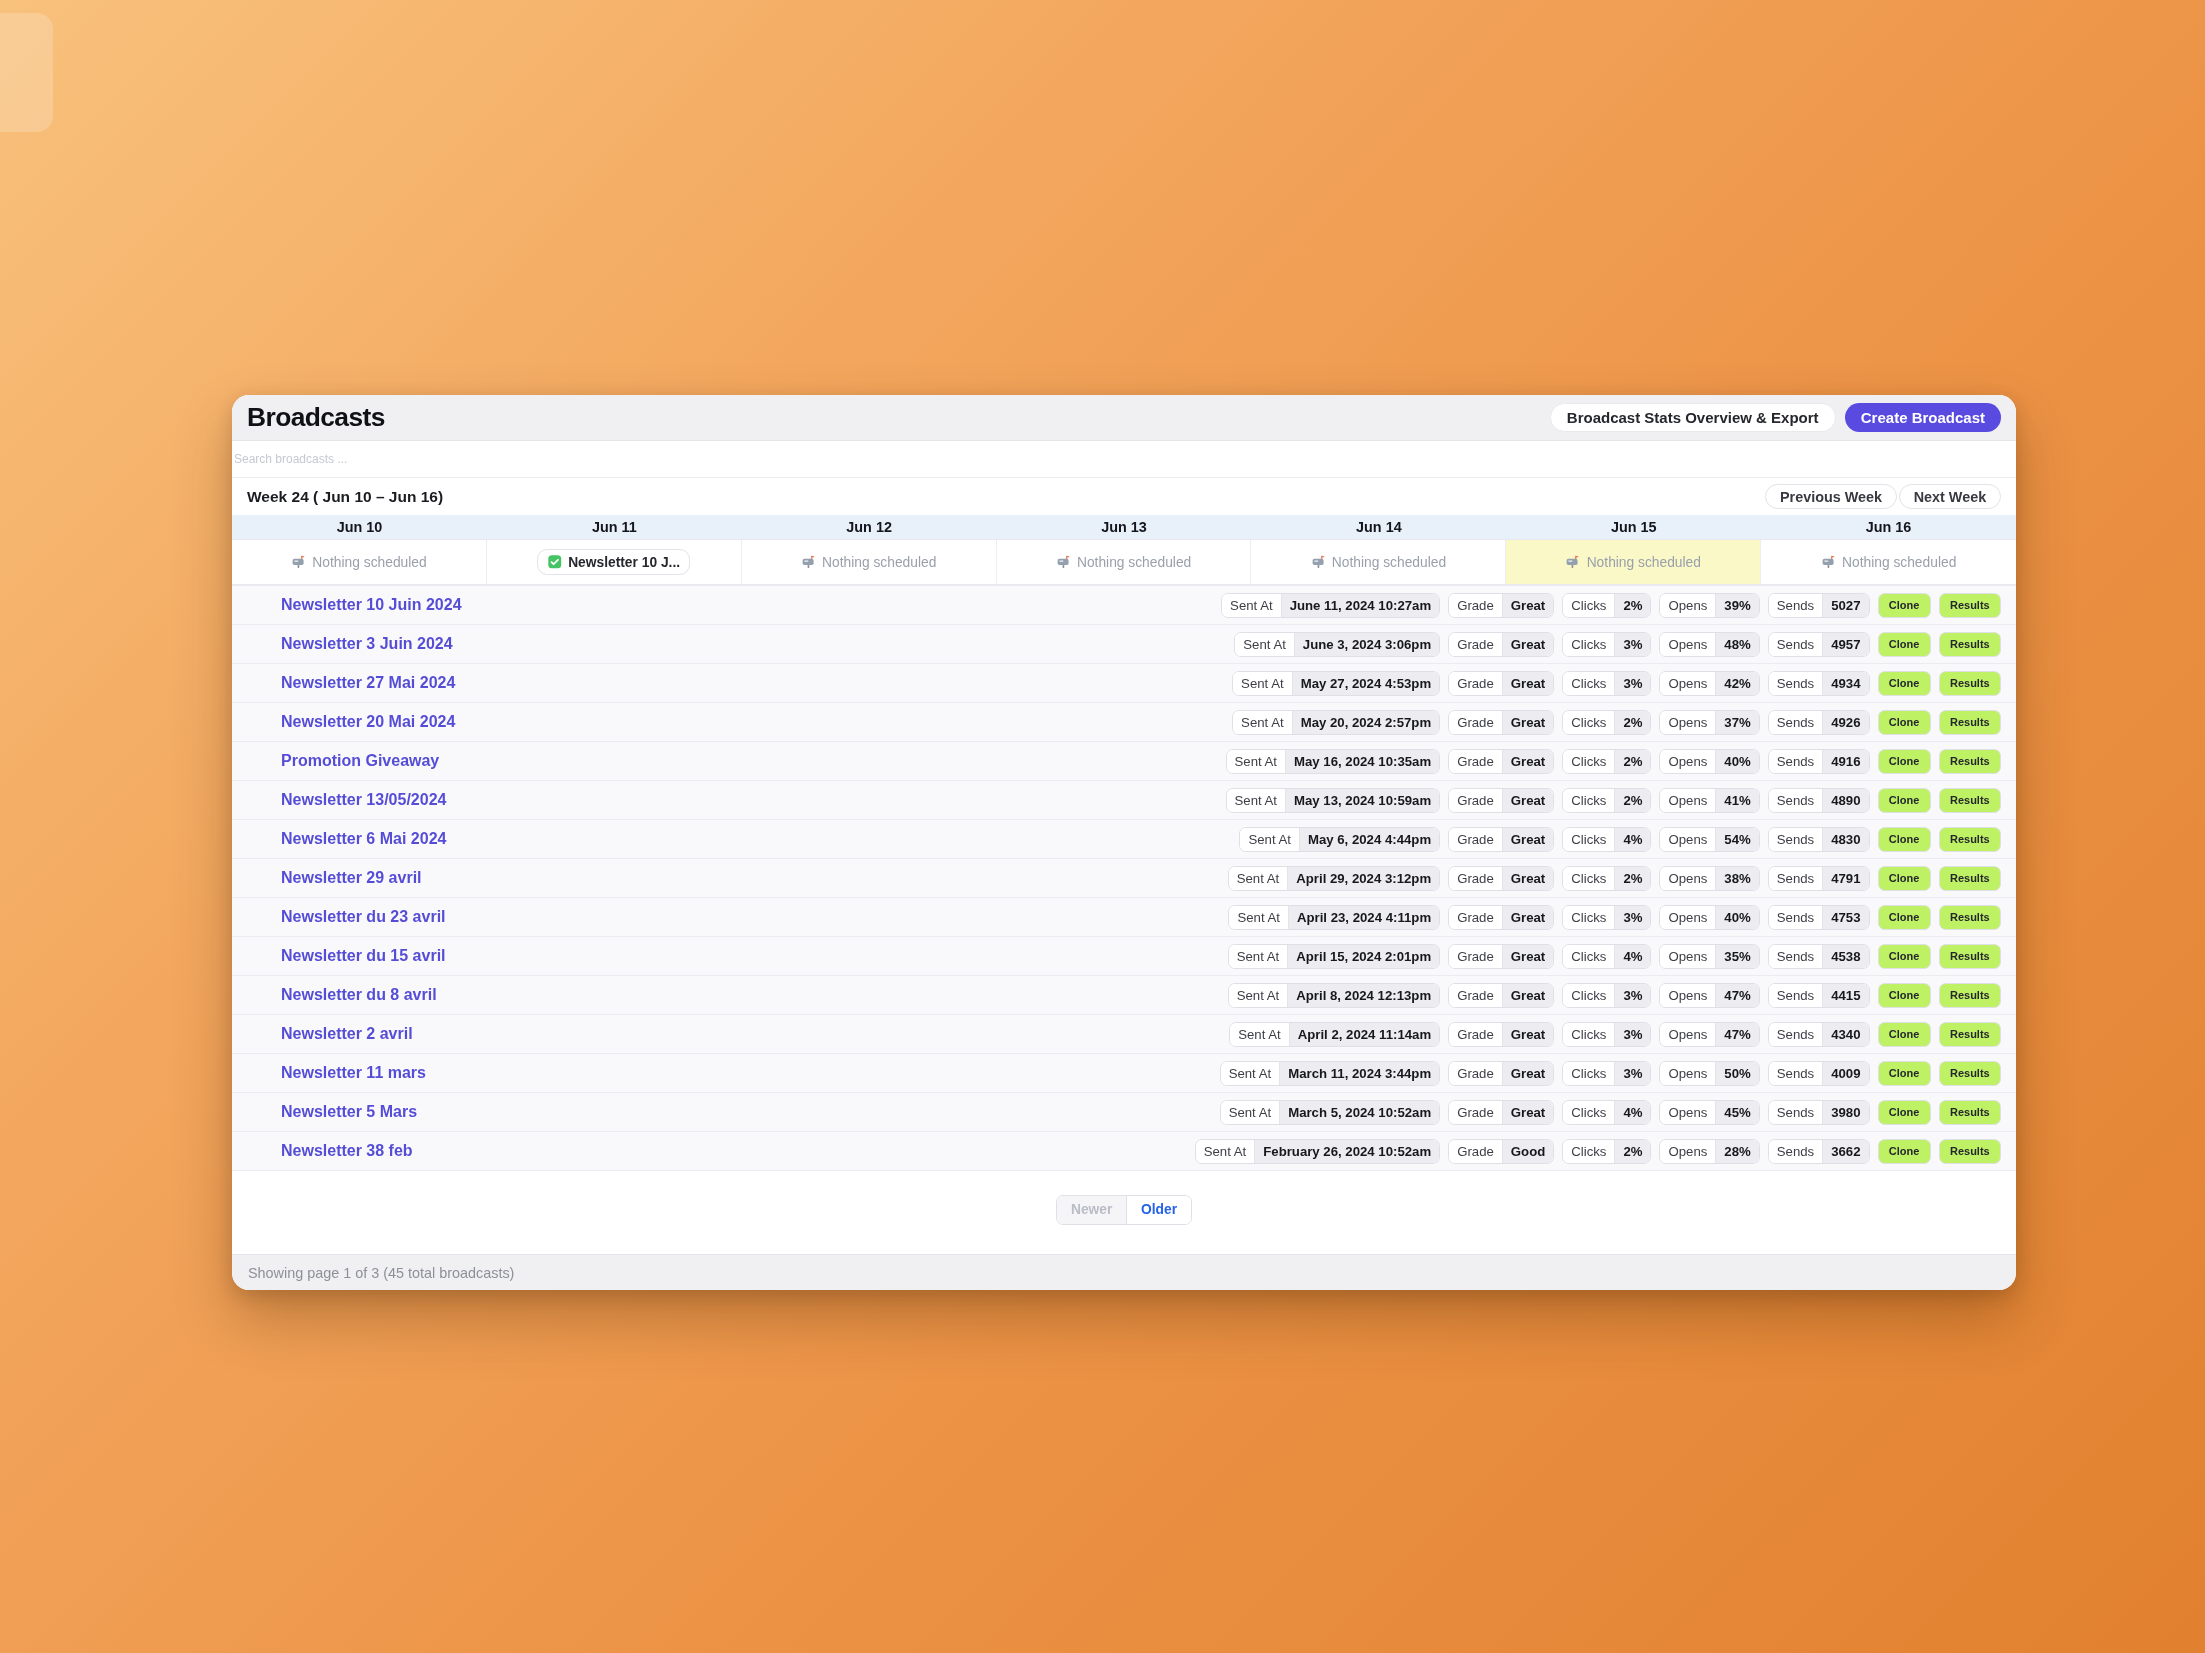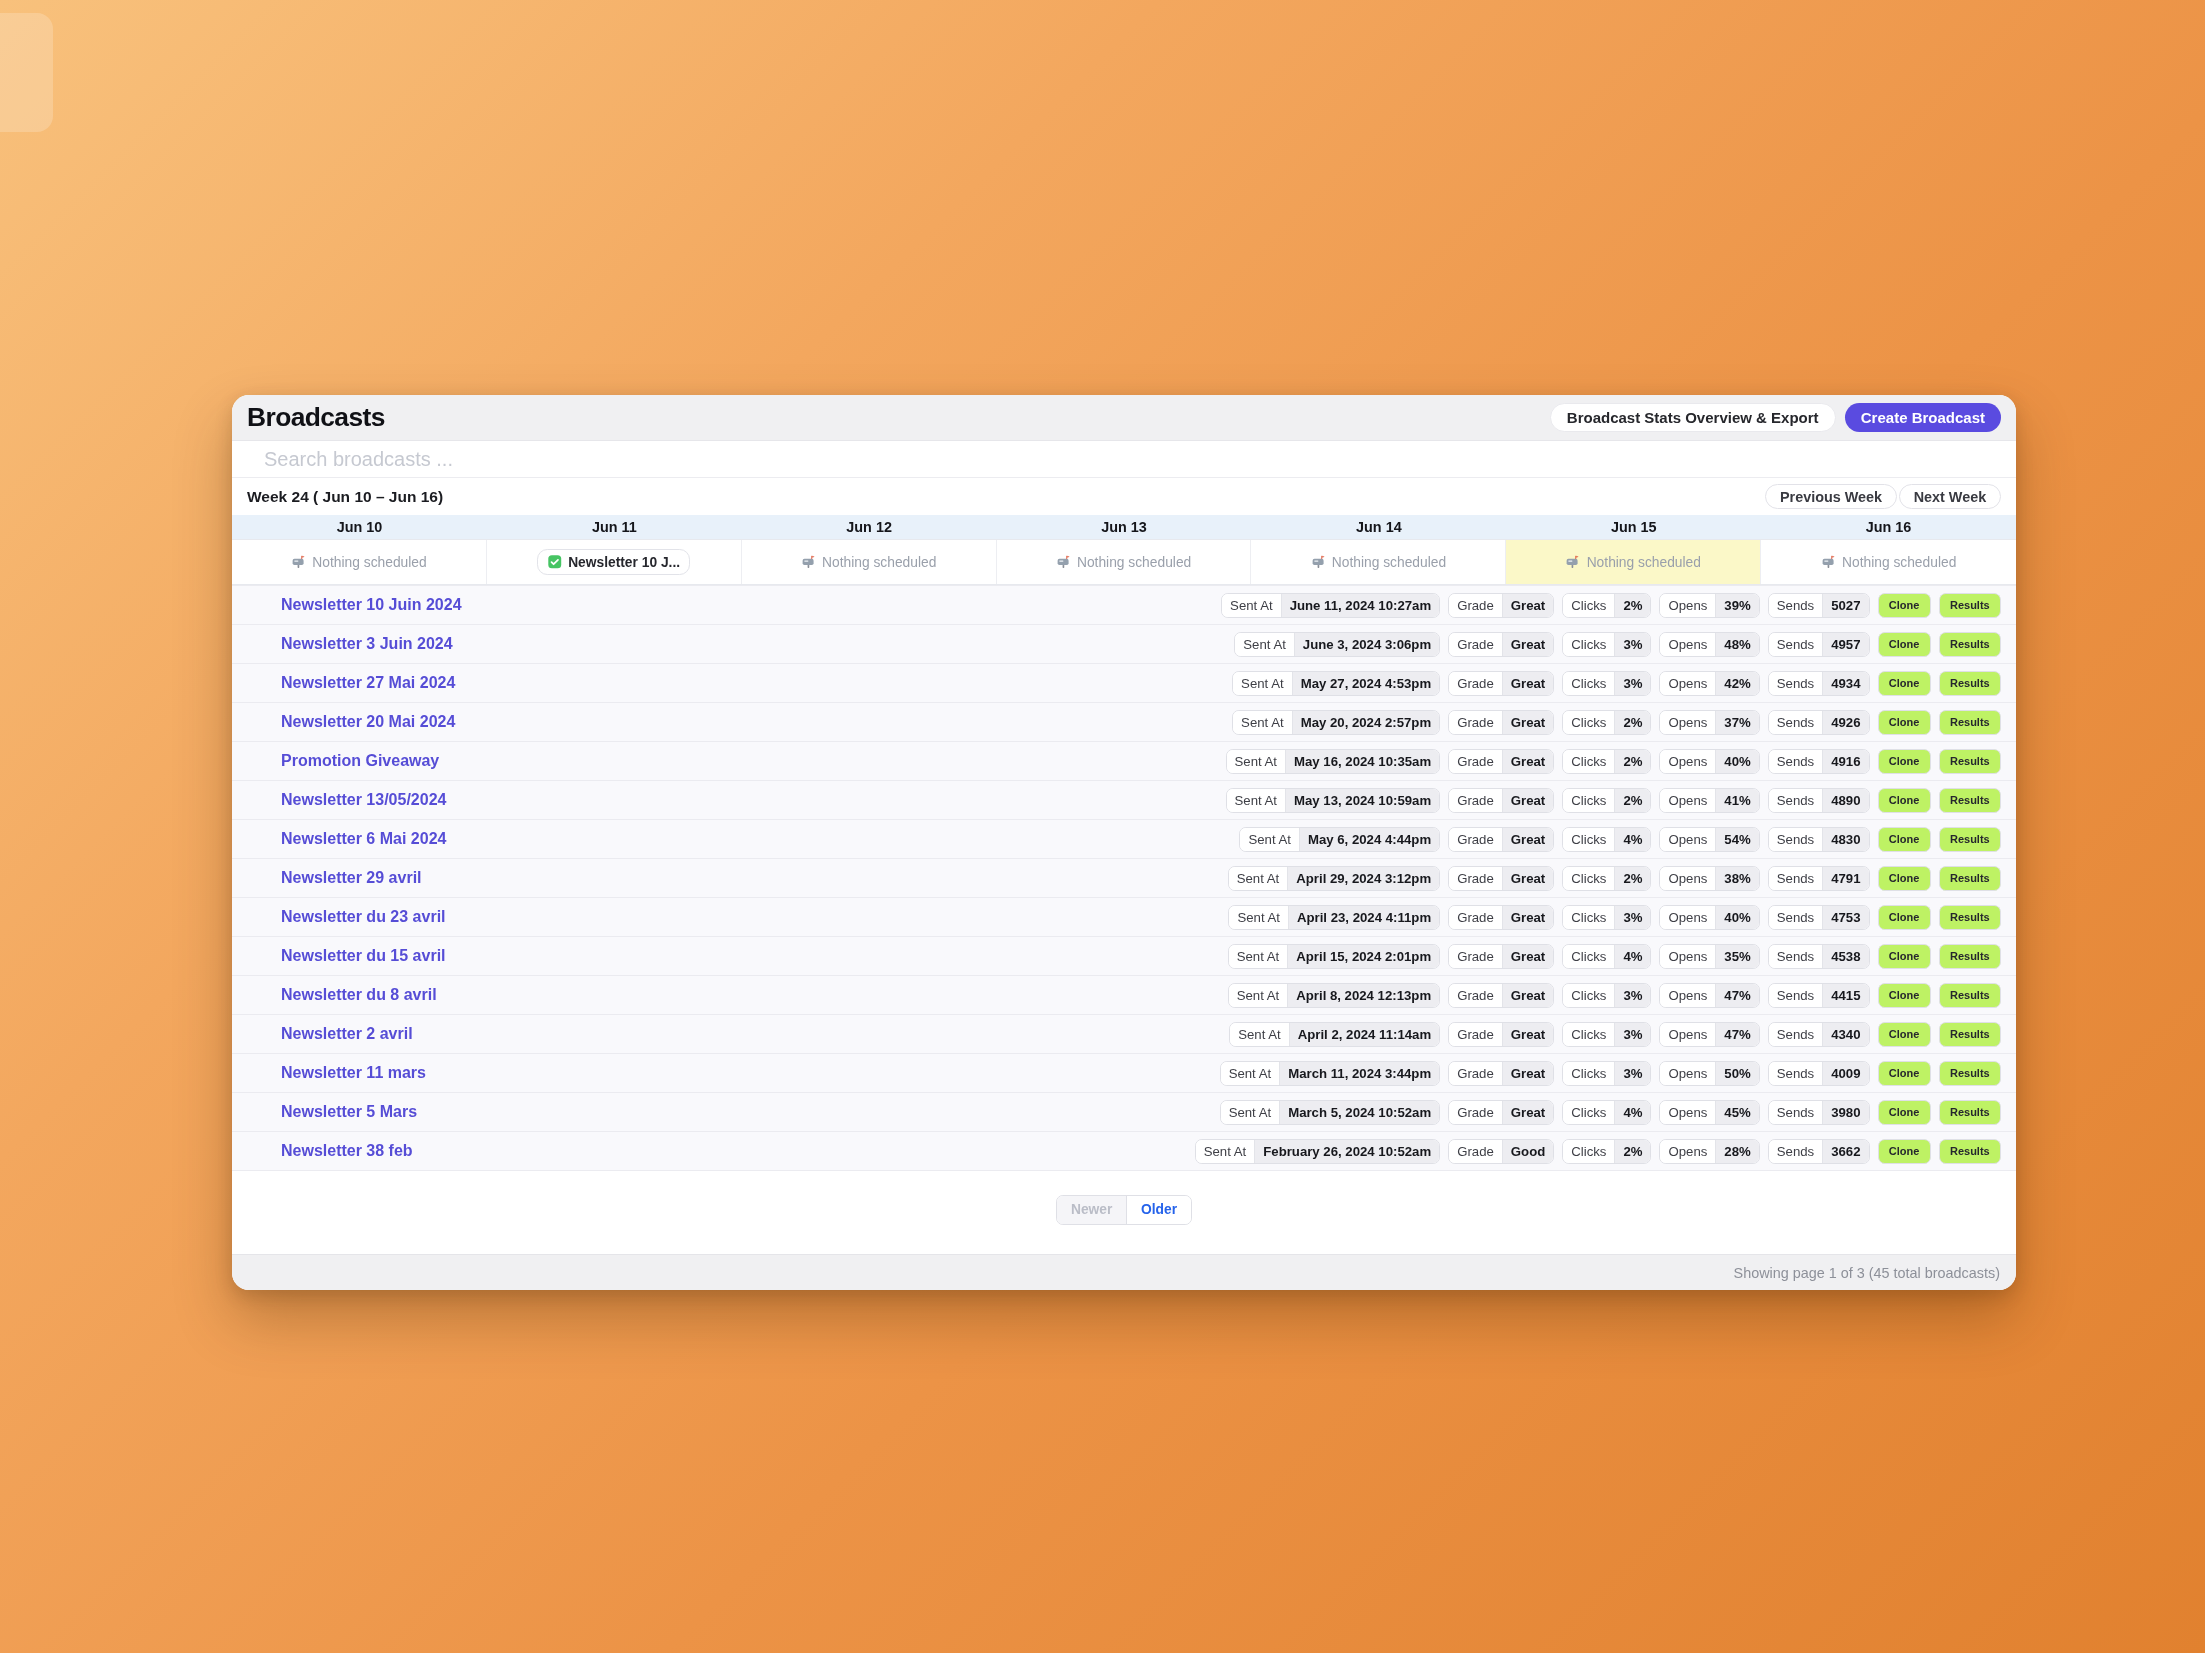--- a/index.html
+++ b/index.html
@@ -32,22 +32,22 @@
     height:29px; padding:0 16px; border-radius:14.4px; background:#ffffff;
     font-size:15px; font-weight:700; color:#26272c; border:0.6px solid #e9e9ed;
   }
   .create-btn {
     height:29px; padding:0 16px; border-radius:14.4px; background:#5a4be0;
     font-size:15px; font-weight:700; color:#ffffff;
   }
   
   .search-row { flex:0 0 37px; border-bottom:1.1px solid #ececf0; display:flex; align-items:center; }
   .search-input {
-    width:100%; height:100%; border:none; outline:none; padding:0 32px;
-    font-size:20px; font-family:inherit; color:#33343a; background:transparent;
+    width:100%; height:100%; border:none; outline:none; padding:0 2px;
+    font-size:12px; font-family:inherit; color:#33343a; background:transparent;
   }
   .search-input::placeholder { color:#c6c9d1; }
   
   .week-bar { flex:0 0 37px; display:flex; align-items:center; padding:0 15px; }
   .week-label { font-size:15.5px; font-weight:700; color:#1b1c21; }
   .week-nav { margin-left:auto; display:flex; gap:2px; }
   .week-btn {
     height:25px; padding:0 13.8px; border-radius:12.6px; background:#fff;
     border:1.1px solid #e2e2e8; font-size:14.4px; font-weight:700; color:#393a41;
   }
@@ -89,21 +89,21 @@
     background:#bef264; font-size:11px; font-weight:700; color:#26272d; }
   
   .pagination { flex:0 0 auto; display:flex; justify-content:center; margin-top:24px; }
   .page-group { display:flex; border:1.1px solid #dfe0e6; border-radius:6.9px; overflow:hidden; }
   .page-btn { height:27.6px; padding:0 13.8px; font-size:13.8px; font-weight:700; display:flex;
     align-items:center; }
   .page-btn.newer { background:#f5f5f8; color:#babdc7; }
   .page-btn.older { background:#fff; color:#2563eb; border-left:1.1px solid #dfe0e6; cursor:pointer; }
   
   .card-footer { margin-top:auto; flex:0 0 36px; background:#f0f0f2; border-top:1.1px solid #e5e5e9;
-    display:flex; align-items:center; justify-content:flex-end; padding:0 16px; }
+    display:flex; align-items:center; padding:0 16px; }
   .footer-text { font-size:14.4px; color:#8d9099; }
 </style>
 </head>
 <body>
 
 <div class="corner-accent"></div>
 
 <div class="card">
 
   <div class="card-header">

